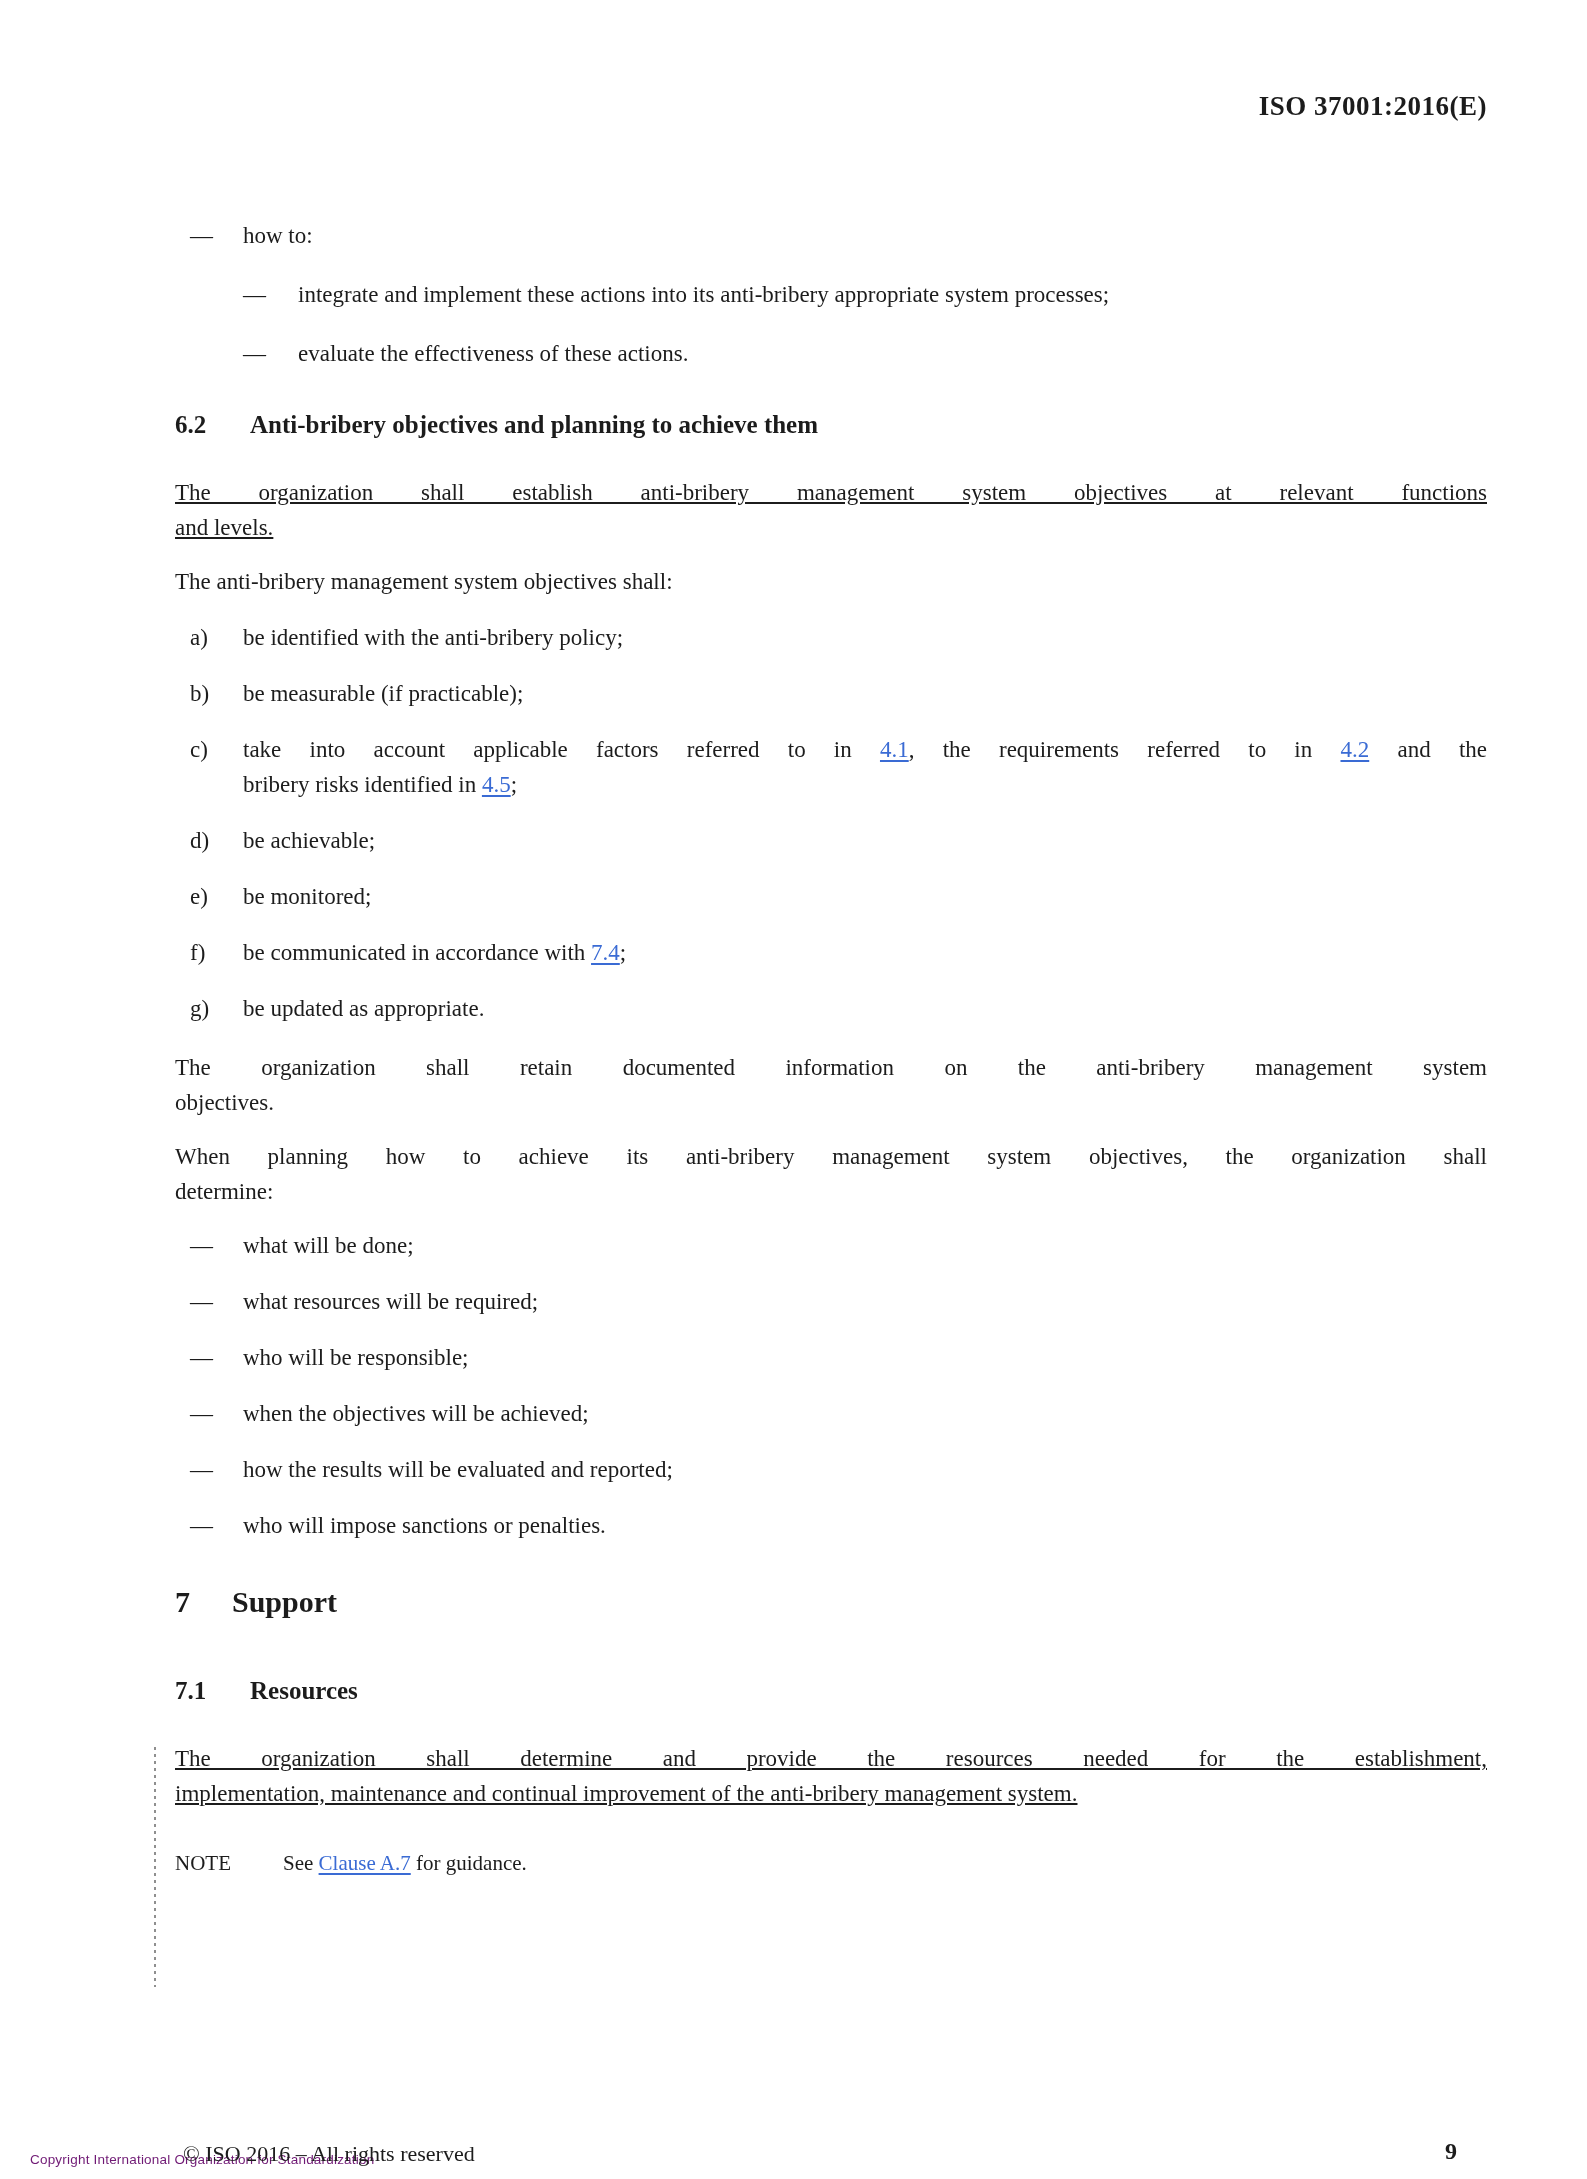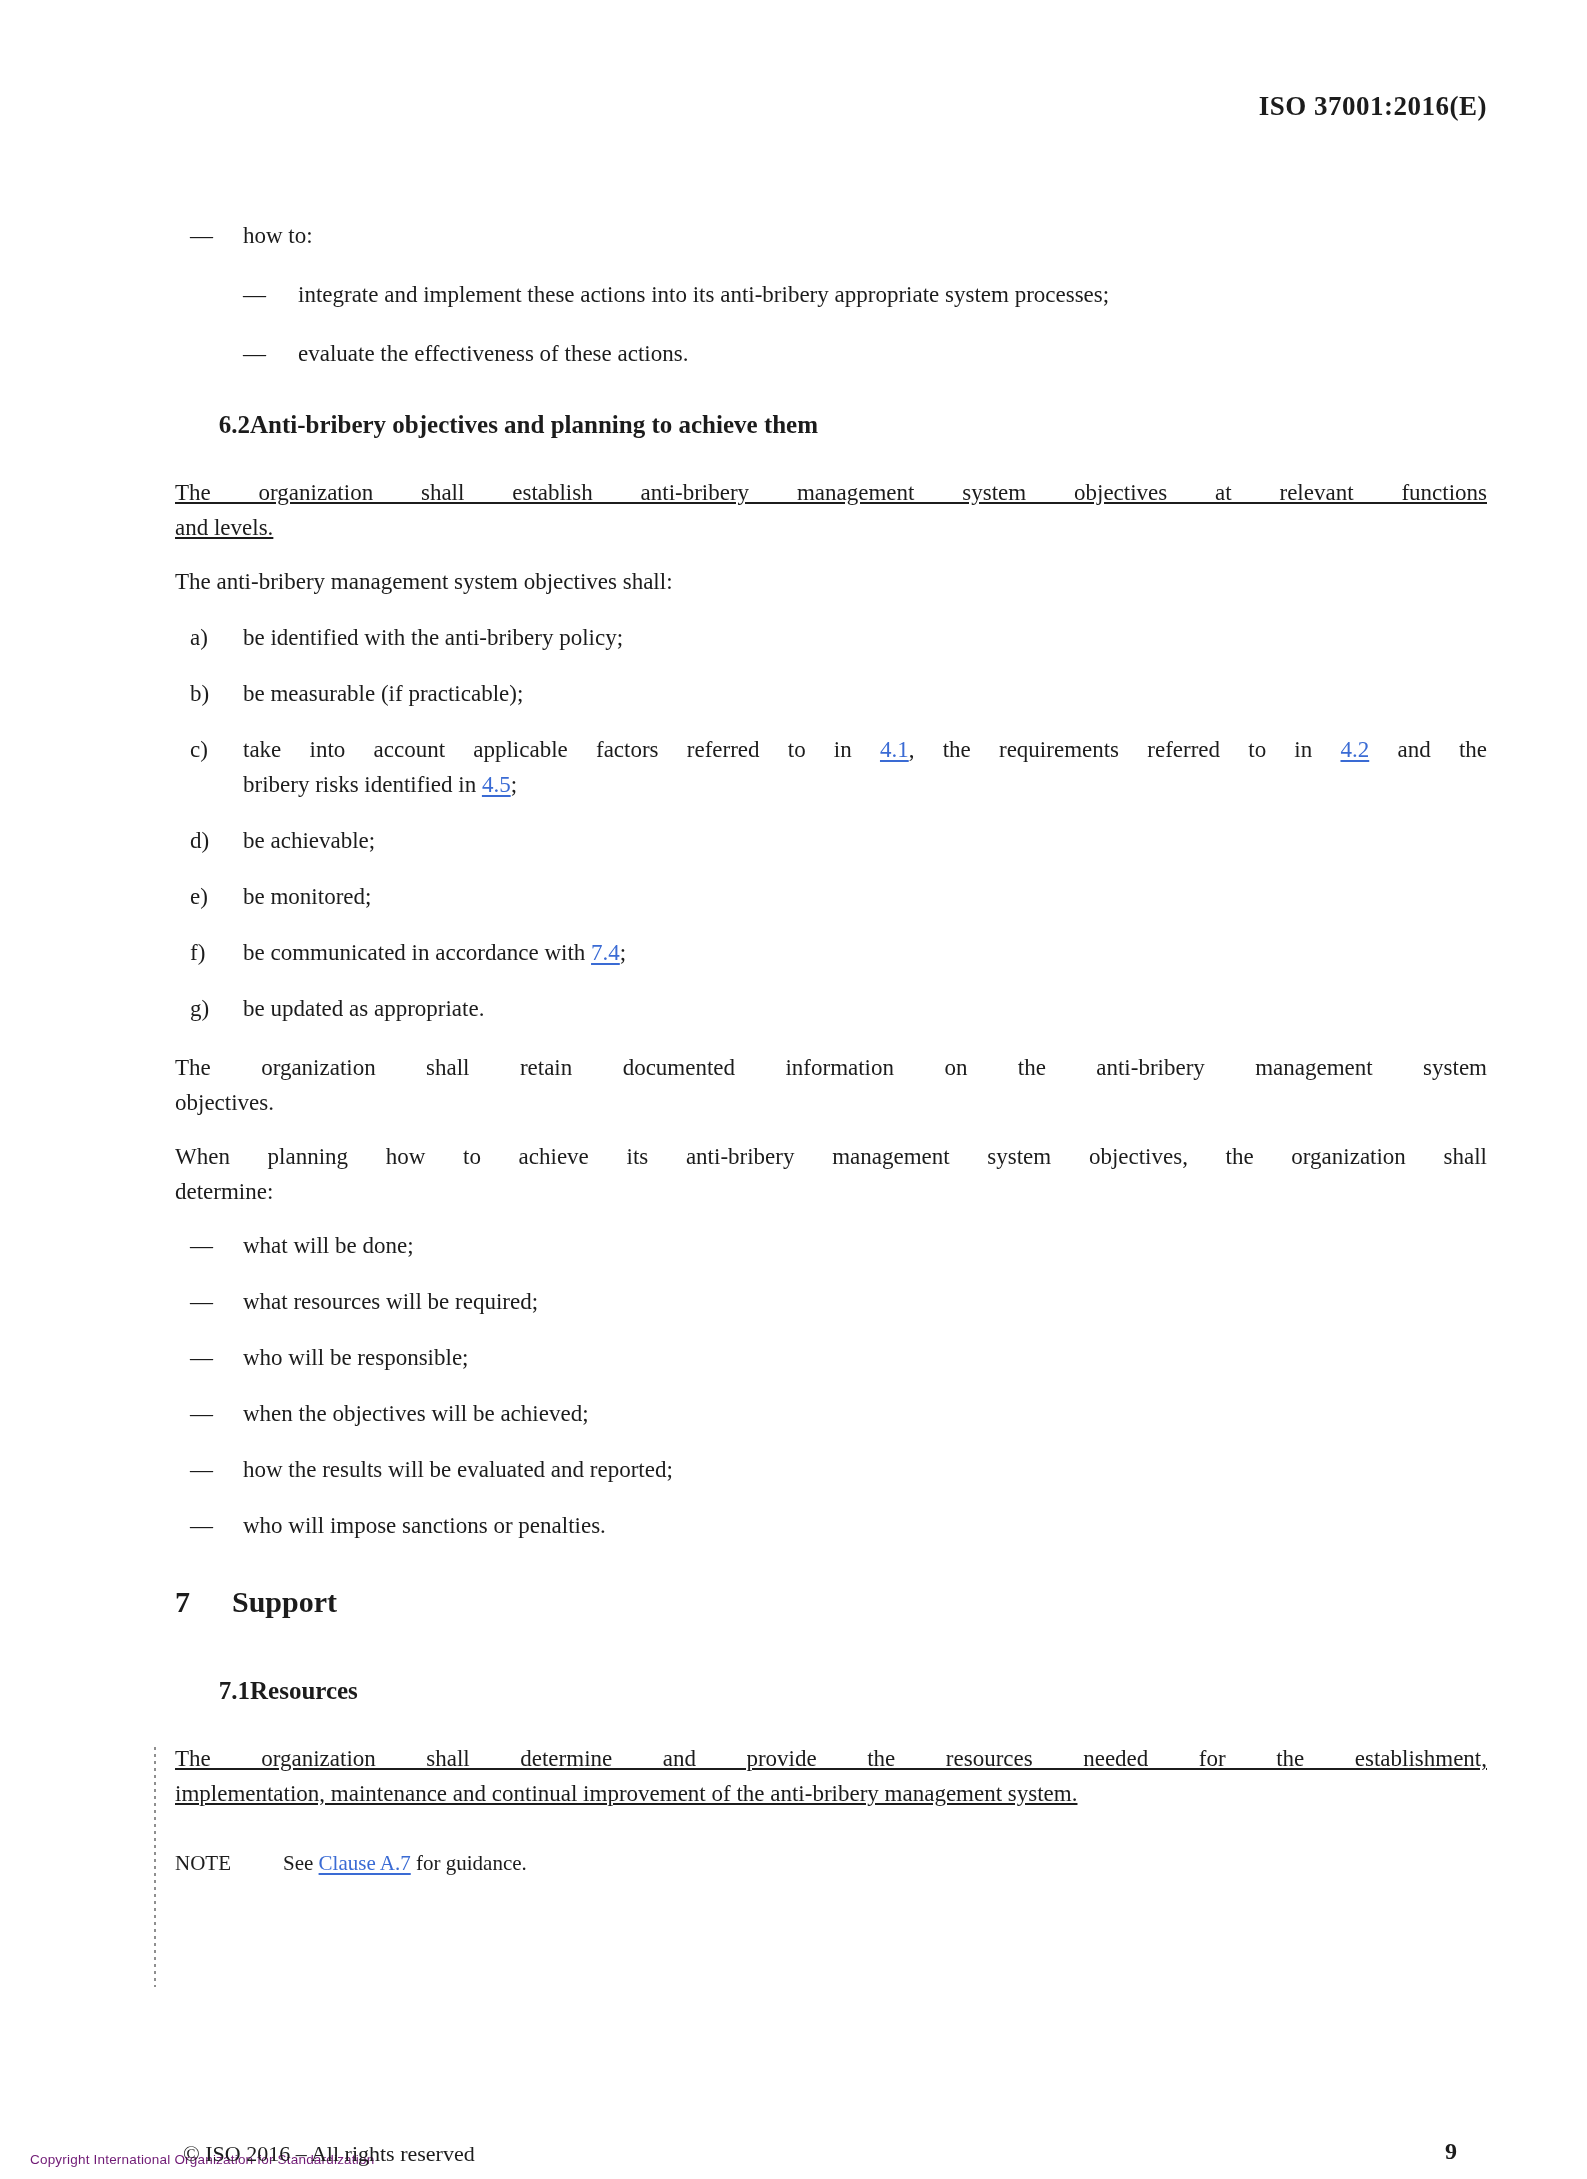--- a/index.html
+++ b/index.html
@@ -21,21 +21,21 @@
 
   .li { display:flex; margin-left:15px; }
   .li .lab { flex:0 0 53px; }
   .li.l2 { margin-left:68px; }
   .li.l2 .lab { flex:0 0 55px; }
   .li .txt { flex:1 1 auto; }
 
   .jl { text-align:justify; text-align-last:justify; }
 
   .h-sub { display:flex; font-weight:bold; font-size:25px; line-height:36px; }
-  .h-sub .hnum { flex:0 0 75px;text-align:right; }
+  .h-sub .hnum { flex:0 0 75px; }
   .h-top { display:flex; font-weight:bold; font-size:30px; line-height:42px; }
   .h-top .hnum { flex:0 0 57px; }
 
   .note { display:flex; font-size:21px; line-height:32px;margin-top:36px; }
   .note .nlab { flex:0 0 108px; }
 
   a.ref { color:#3a6bd4; text-decoration:underline; text-underline-offset:3px; cursor:pointer; }
 
   .margin-mark {
     position:absolute; left:154px; top:1747px; width:2px; height:240px;

